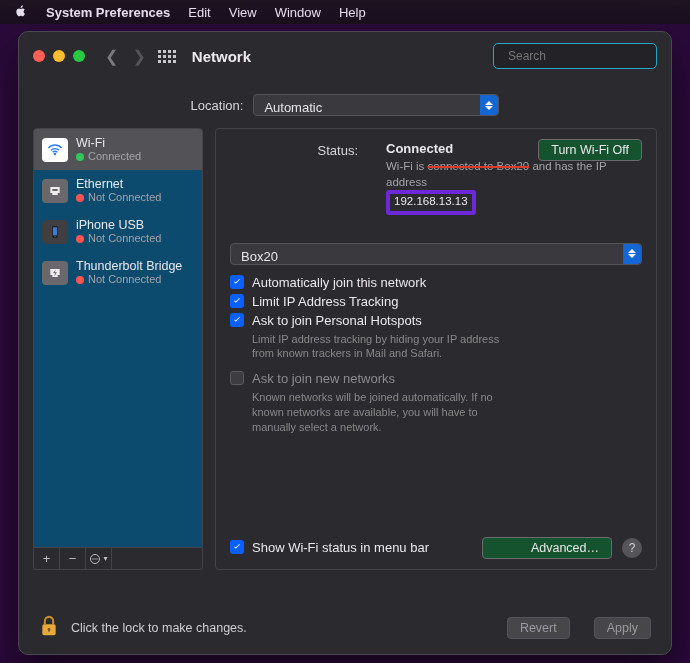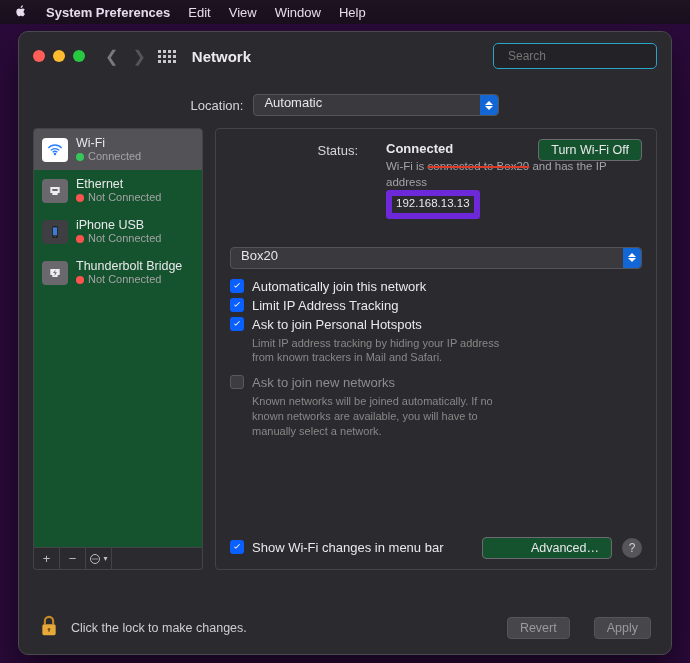--- a/index.html
+++ b/index.html
@@ -21,30 +21,30 @@
   .nav-arrows { display: flex; gap: 14px; color: #7a797d; font-size: 16px; padding-left: 8px;}
   .grid-icon { color: #c8c7cb; display: grid; grid-template-columns: repeat(4,3px); grid-template-rows: repeat(3,3px); gap: 2px; }
   .grid-icon i { background:#c8c7cb; }
   .toolbar .title { color: #eceaee; font-weight: 600; font-size: 15px; margin-left: 4px; }
   .spacer { flex: 1; }
   .search { width: 164px; height: 26px; border:1px solid #2aa4c9; border-radius: 5px; background:#232226; display:flex; align-items:center; padding:0 8px; gap:6px; }
   .search svg { width:12px;height:12px; fill:#9b9a9e; }
   .search input { flex:1; background:transparent; border:0; outline:0; color:#ddd; font-size:12px; }
 
   .location-row { display:flex; align-items:center; justify-content:center; gap:10px; margin: 14px 0 12px; color:#d6d5d9; font-size:13px; }
-  .select { position:relative; background:#3a393d; border:1px solid #545357; height:22px; border-radius:4px; display:flex; align-items:flex-start; padding: 0 24px 0 10px; min-width: 230px; color:#e6e5e9; font-size:13px; }
+  .select { position:relative; background:#3a393d; border:1px solid #545357; height:22px; border-radius:4px; display:flex; align-items:flex-end; padding: 0 24px 0 10px; min-width: 230px; color:#e6e5e9; font-size:13px; }
   .select.small { min-width: 246px; }
   .select .end { position:absolute; right:0; top:0; bottom:0; width:18px; background:#1267d4; border-radius: 0 4px 4px 0; display:flex; flex-direction:column; align-items:center; justify-content:center; gap:0px; }
   .tri-up,.tri-down{ width:0;height:0;border-left:4px solid transparent;border-right:4px solid transparent; }
   .tri-up{ border-bottom:4px solid #fff; margin-bottom:1px;} .tri-down{ border-top:4px solid #fff; }
 
   .content { display:flex; gap:12px; padding: 0 14px; height: 442px; }
 
   .sidebar { width:170px; display:flex; flex-direction:column; }
-  .sb-list { flex:1; background:#14532d; border:1px solid #444347; border-radius:4px 4px 0 0; overflow:hidden; }
+  .sb-list { flex:1; background:#0c4a6e; border:1px solid #444347; border-radius:4px 4px 0 0; overflow:hidden; }
   .sb-item { display:flex; align-items:center; gap:8px; padding:7px 8px; color:#d8d7db; }
   .sb-item.sel { background:#535256; }
   .sb-icon { width:26px; height:24px; border-radius:4px; display:flex; align-items:center; justify-content:center; font-size:13px; }
   .sb-icon.wifi { background:#fff; } 
   .sb-icon.eth,.sb-icon.tb { background:#6a686d; }
   .sb-icon.iphone { background:#3f3e42; }
   .sb-icon svg { width:16px; height:16px; fill:#3a3a3a; }
   .sb-icon.eth svg,.sb-icon.tb svg { fill:#eee; }
   .sb-text { display:flex; flex-direction:column; line-height:1.15; }
   .sb-text .name { color:#e9e8ec; font-size:12.5px; }
@@ -57,21 +57,21 @@
 
   .pane { flex:1; background:#2b2a2e; border:1px solid #444347; border-radius:4px; padding: 12px 14px 10px; position:relative; }
   .row { display:flex; align-items:flex-start; gap:28px; margin-bottom:6px; }
   .label { width:128px; text-align:right; color:#d6d5d9; font-size:13px; padding-top:2px; }
   .value { flex:1; color:#e9e8ec; font-size:13px; }
   .status-btn { position:absolute; right:14px; top:10px; }
   .btn { background:#14532d; border:1px solid #6b6a70; color:#e9e8ec; font-size:12.5px; padding:3px 12px; border-radius:4px; }
   .btn:disabled { color:#9a999d; background:#474649; border-color:#555458; }
   .status-val { font-weight:600; }
   .status-sub { color:#a4a3a7; font-size:11.5px; line-height:1.35; margin-top:3px; }
-  .hl-box { display:inline-block; border:6px solid #6d28d9; border-radius:3px; padding:0 4px 1px; color:#e9e8ec; }
+  .hl-box { display:inline-block; border:4px solid #6d28d9; border-radius:3px; padding:0 4px 1px; color:#e9e8ec; }
   .ssid-strike { text-decoration: line-through; text-decoration-color:#d93a2a; text-decoration-thickness:2px; }
 
   .chk-row { display:flex; align-items:flex-start; gap:8px; color:#e9e8ec; font-size:13px; margin:4px 0; }
   .chk { width:14px; height:14px; border-radius:3px; background:#0a60ff; display:flex; align-items:center; justify-content:center; }
   .chk.off { background:#3d3c40; border:1px solid #5a595d; }
   .chk svg { width:10px; height:10px; fill:#fff; }
   .sub-note { color:#888; font-size:11px; line-height:1.35; margin-left:22px; max-width: 260px; }
 
   .pane-bottom { position:absolute; left:14px; right:14px; bottom:10px; display:flex; align-items:center; }
   .adv-btn { margin-left:auto;padding-left:48px; }
@@ -281,21 +281,21 @@
         </div>
       </div>
 
       <div class="pane-bottom">
         <div class="chk-row">
           <span class="chk">
               <svg viewBox="0 0 24 24">
                 <path d="M9 16l-4-4 1.4-1.4L9 13.2l8.6-8.6L19 6z"></path>
               </svg>
             </span>
-          <span>Show Wi-Fi changes in menu bar</span>
+          <span>Show Wi-Fi status in menu bar</span>
         </div>
         <button class="btn adv-btn">Advanced…</button>
         <div class="help">?</div>
       </div>
     </div>
   </div>
 
   <div class="lockbar">
     <span class="lock-icon">
       <svg viewBox="0 0 24 28">

